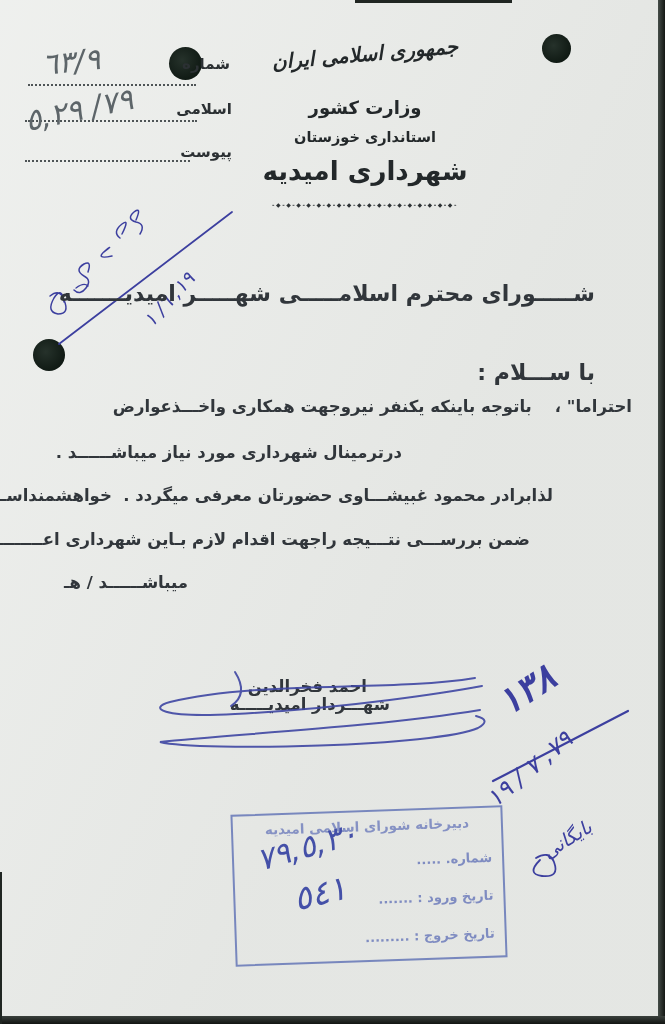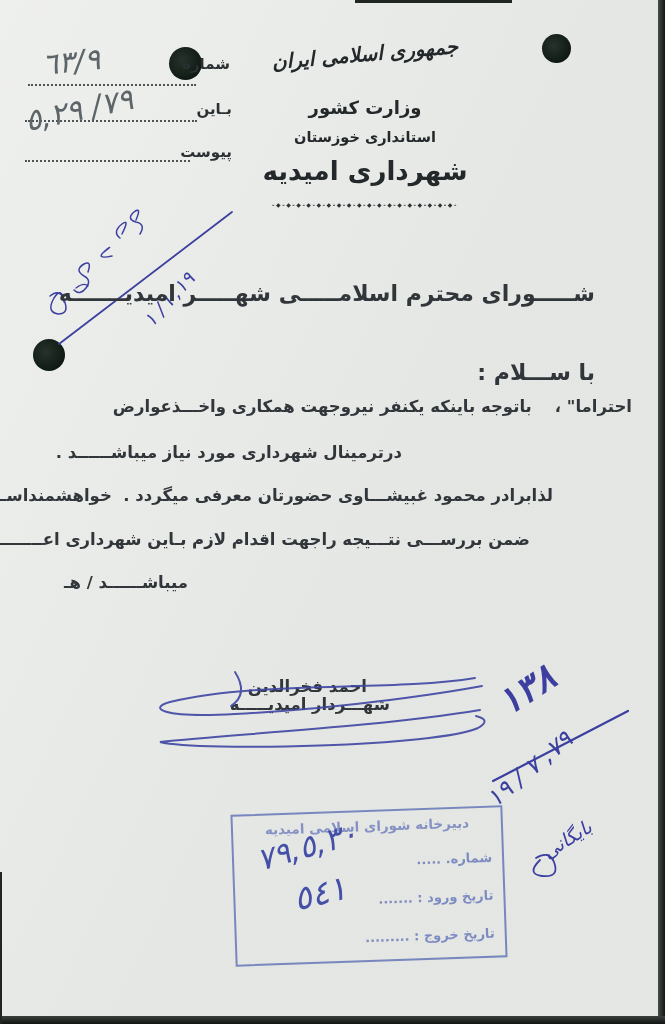--- a/index.html
+++ b/index.html
@@ -73,21 +73,21 @@
   <div class="lh lh1">جمهوری اسلامی ایران</div>
   <div class="lh lh2">وزارت کشور</div>
   <div class="lh lh3">استانداری خوزستان</div>
   <div class="lh lh4">شهرداری امیدیه</div>
   <div class="lh lh-orn">-◆-◆-◆-◆-◆-◆-◆-◆-◆-◆-◆-◆-◆-◆-◆-◆-◆-◆-</div>
 
   <div class="flabel" style="right:435px;top:55px;">شماره</div>
   <div class="frule" style="left:28px;top:84px;width:168px;"></div>
   <div class="hw hw-gray" style="left:42px;top:44px;font-size:30px;transform:rotate(-6deg);letter-spacing:3px;">٦٣/٩</div>
 
-  <div class="flabel" style="right:433px;top:100px;">بـاین</div>
+  <div class="flabel" style="right:433px;top:100px;">اسلامی</div>
   <div class="frule" style="left:25px;top:120px;width:172px;"></div>
   <div class="hw hw-gray" style="left:24px;top:92px;font-size:30px;transform:rotate(-12deg);letter-spacing:2px;">٧٩/ ٥,٢٩</div>
 
   <div class="flabel" style="right:433px;top:143px;">پیوست</div>
   <div class="frule" style="left:25px;top:160px;width:165px;"></div>
 
   <svg width="230" height="170" style="left:18px;top:192px;">
     <g stroke="#3c3f9f" fill="none" stroke-width="1.8" stroke-linecap="round">
       <path d="M214,20 L41,152"></path>
       <path d="M104,42 q8,-16 0,-10 q-10,8 -2,14" stroke-width="1.5"></path>

